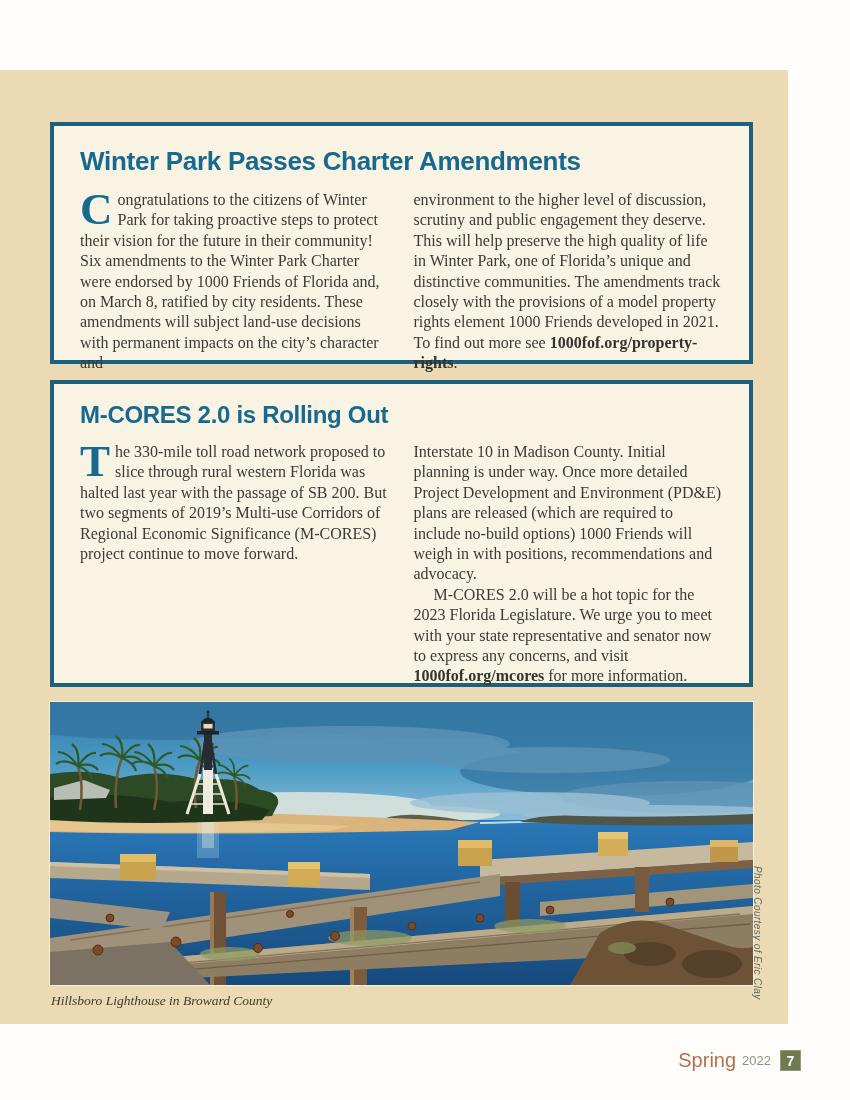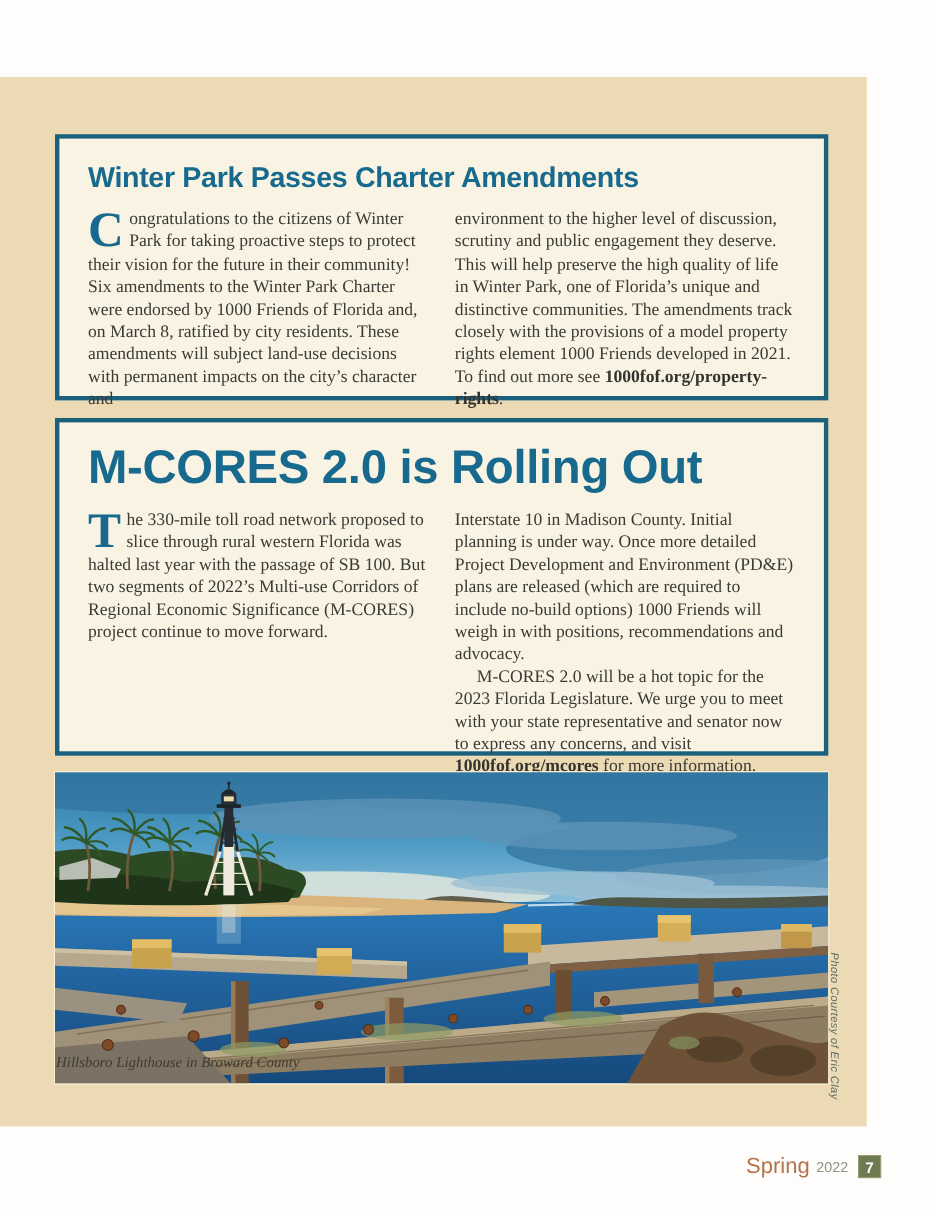--- a/index.html
+++ b/index.html
@@ -15,40 +15,40 @@
   .article-box{
     position:absolute;left:50px;width:703px;box-sizing:border-box;
     background:#f8f3e3;border:4px solid #1b607d;padding:0 26px;
   }
   #box1{top:122px;height:242px;}
   #box2{top:380px;height:307px;}
   .article-title{
     font-weight:bold;color:#17698e;margin:0;letter-spacing:-0.3px;
   }
   #box1 .article-title{font-size:26px;margin-top:20px;}
-  #box2 .article-title{font-size:43px;margin-top:17px;}
+  #box2 .article-title{font-size:24px;margin-top:17px;}
   .cols{display:flex;gap:24px;margin-top:13px;}
   .col{
     flex:1;font-family:"Liberation Serif",serif;font-size:16px;
     line-height:20.4px;color:#3b3a34;
   }
   .col p{margin:0;}
   .col p + p{text-indent:20px;margin-top:0;}
   .dropcap{
     float:left;font-family:"Liberation Serif",serif;font-weight:bold;
     font-size:45px;line-height:35px;color:#17698e;padding:2px 5px 0 0;
   }
   .url{font-weight:bold;color:#34332d;}
   .photo-figure{
     position:absolute;left:50px;top:702px;width:703px;height:283px;margin:0;
     outline:1px solid rgba(250,244,222,.85);
   }
   .photo-figure svg{display:block;}
   .photo-caption{
-    position:absolute;left:51px;top:958px;
+    position:absolute;left:51px;top:993px;
     font-family:"Liberation Serif",serif;font-style:italic;
     font-size:13.5px;color:#3f3b2e;
   }
   .photo-credit{
     position:absolute;left:752px;top:866px;height:145px;
     writing-mode:vertical-rl;
     font-style:italic;font-size:10px;color:#5d6d68;letter-spacing:.4px;
     white-space:nowrap;
   }
   .footer{
@@ -78,21 +78,21 @@
     <div class="col">
       <p><span>environment to the higher level of discussion, scrutiny and public engagement they deserve. This will help preserve the high quality of life in Winter Park, one of Florida’s unique and distinctive communities.  The amendments track closely with the provisions of a model property rights element 1000 Friends developed in 2021. To find out more see </span><span class="url">1000fof.org/property-rights</span><span>.</span></p>
     </div>
   </div>
 </section>
 
 <section class="article-box" id="box2">
   <h1 class="article-title">M-CORES 2.0 is Rolling Out</h1>
   <div class="cols">
     <div class="col">
-      <p><span class="dropcap">T</span><span>he 330-mile toll road network proposed to slice through rural western Florida was halted last year with the passage of SB 100.  But two segments of 2022’s Multi-use Corridors of Regional Economic Significance (M-CORES) project continue to move forward.</span></p>
+      <p><span class="dropcap">T</span><span>he 330-mile toll road network proposed to slice through rural western Florida was halted last year with the passage of SB 200.  But two segments of 2019’s Multi-use Corridors of Regional Economic Significance (M-CORES) project continue to move forward.</span></p>
     </div>
     <div class="col">
       <p><span>Interstate 10 in Madison County.  Initial planning is under way.  Once more detailed Project Development and Environment (PD&amp;E) plans are released (which are required to include no-build options) 1000 Friends will weigh in with positions, recommendations and advocacy.</span></p>
       <p><span>M-CORES 2.0 will be a hot topic for the 2023 Florida Legislature.  We urge you to meet with your state representative and senator now to express any concerns, and visit </span><span class="url">1000fof.org/mcores</span><span> for more information.</span></p>
     </div>
   </div>
 </section>
 
 <figure class="photo-figure">
   <svg width="703" height="283" viewBox="0 0 703 283" xmlns="http://www.w3.org/2000/svg">

